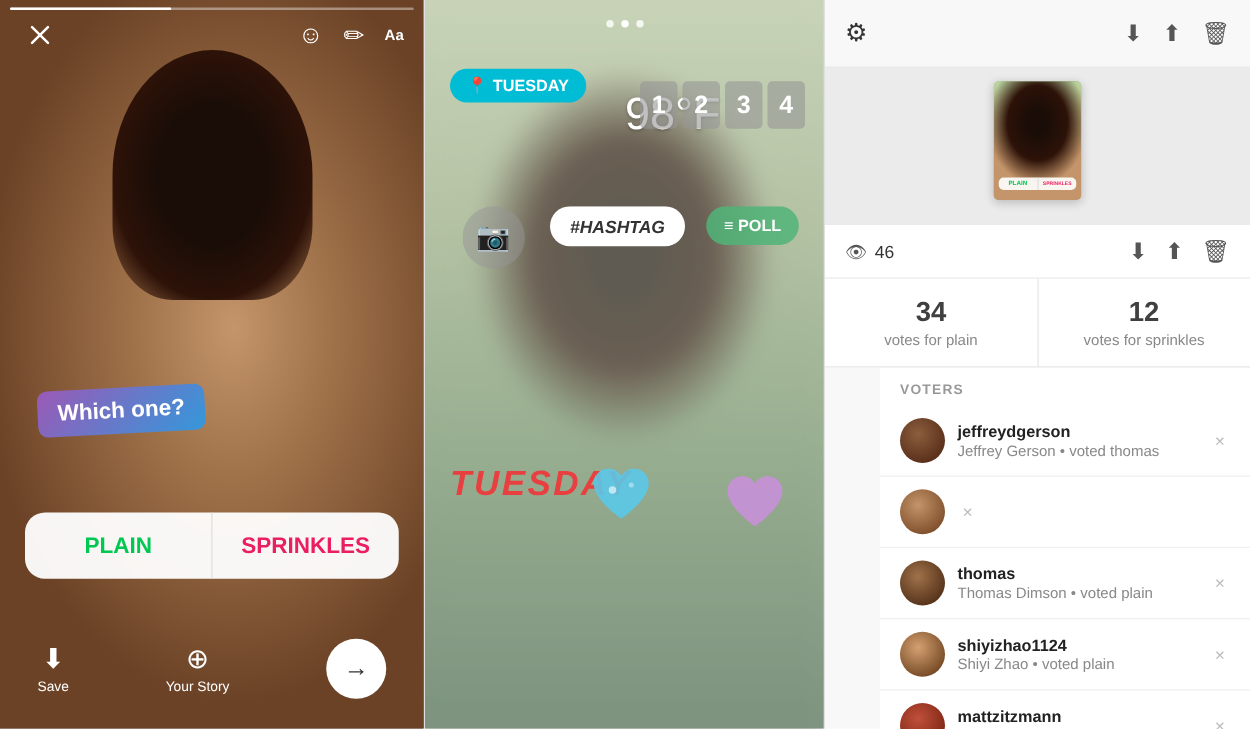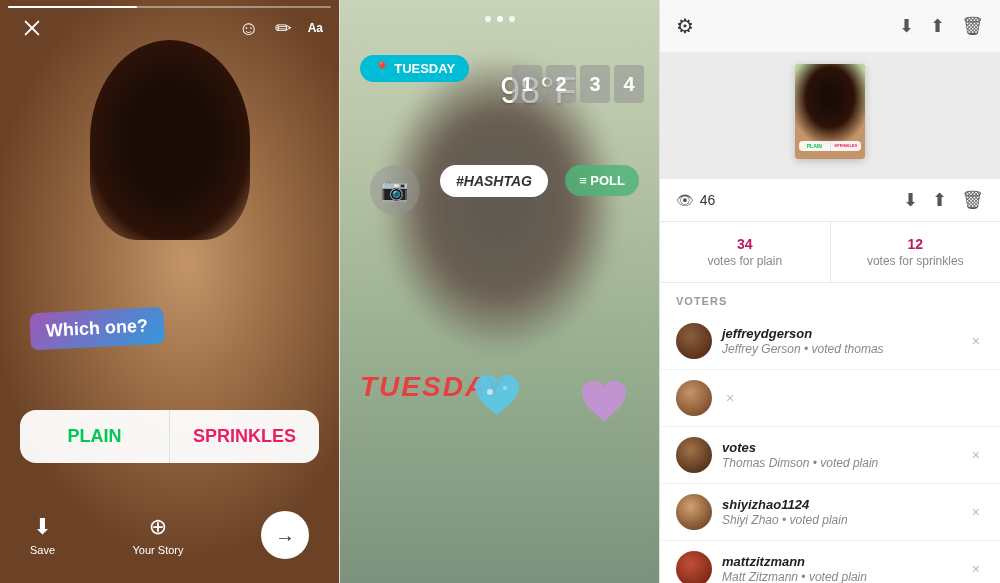--- a/index.html
+++ b/index.html
@@ -505,36 +505,37 @@
       padding: 14px 16px;
       text-align: center;
       border-right: 1px solid #e8e8e8;
     }
 
     .poll-result-item:last-child {
       border-right: none;
     }
 
     .poll-count {
-      font-size: 14px;
+      font-size: 22px;
       font-weight: 600;
-      color: #be185d;
+      color: #404040;
     }
 
     .poll-label {
       font-size: 12px;
       color: #888;
       margin-top: 2px;
     }
 
     
     .voters-section {
       flex: 1;
       overflow-y: auto;
       background: white;
+      margin-left: 44px;
     }
 
     .voters-header {
       padding: 12px 16px 6px;
       font-size: 11px;
       font-weight: 600;
       color: #999;
       letter-spacing: 1px;
     }
 
@@ -555,21 +556,20 @@
     }
 
     .avatar-1 { background: radial-gradient(circle at 40% 35%, #8B5E3C 0%, #4a2010 100%); }
     .avatar-2 { background: radial-gradient(circle at 40% 35%, #c4956a 0%, #6b3a1a 100%); }
     .avatar-3 { background: radial-gradient(circle at 40% 35%, #a0724a 0%, #3d1e0a 100%); }
     .avatar-4 { background: radial-gradient(circle at 40% 35%, #d4a070 0%, #5a3010 100%); }
     .avatar-5 { background: radial-gradient(circle at 40% 35%, #c0503a 0%, #6b1a0a 100%); }
 
     .voter-info {
       flex: 1;
-      font-style: italic;
     }
 
     .voter-username {
       font-size: 13px;
       font-weight: 600;
       color: #222;
     }
 
     .voter-detail {
       font-size: 12px;
@@ -771,21 +771,21 @@
     </div>
     <div class="voter-dismiss">×</div>
   </div>
         <div class="voter-item">
     <div class="voter-avatar avatar-2"></div>
     <div class="voter-dismiss">×</div>
   </div>
         <div class="voter-item">
     <div class="voter-avatar avatar-3"></div>
     <div class="voter-info">
-      <div class="voter-username">votes</div>
+      <div class="voter-username">thomas</div>
       <div class="voter-detail">Thomas Dimson • voted plain</div>
     </div>
     <div class="voter-dismiss">×</div>
   </div>
         <div class="voter-item">
     <div class="voter-avatar avatar-4"></div>
     <div class="voter-info">
       <div class="voter-username">shiyizhao1124</div>
       <div class="voter-detail">Shiyi Zhao • voted plain</div>
     </div>

